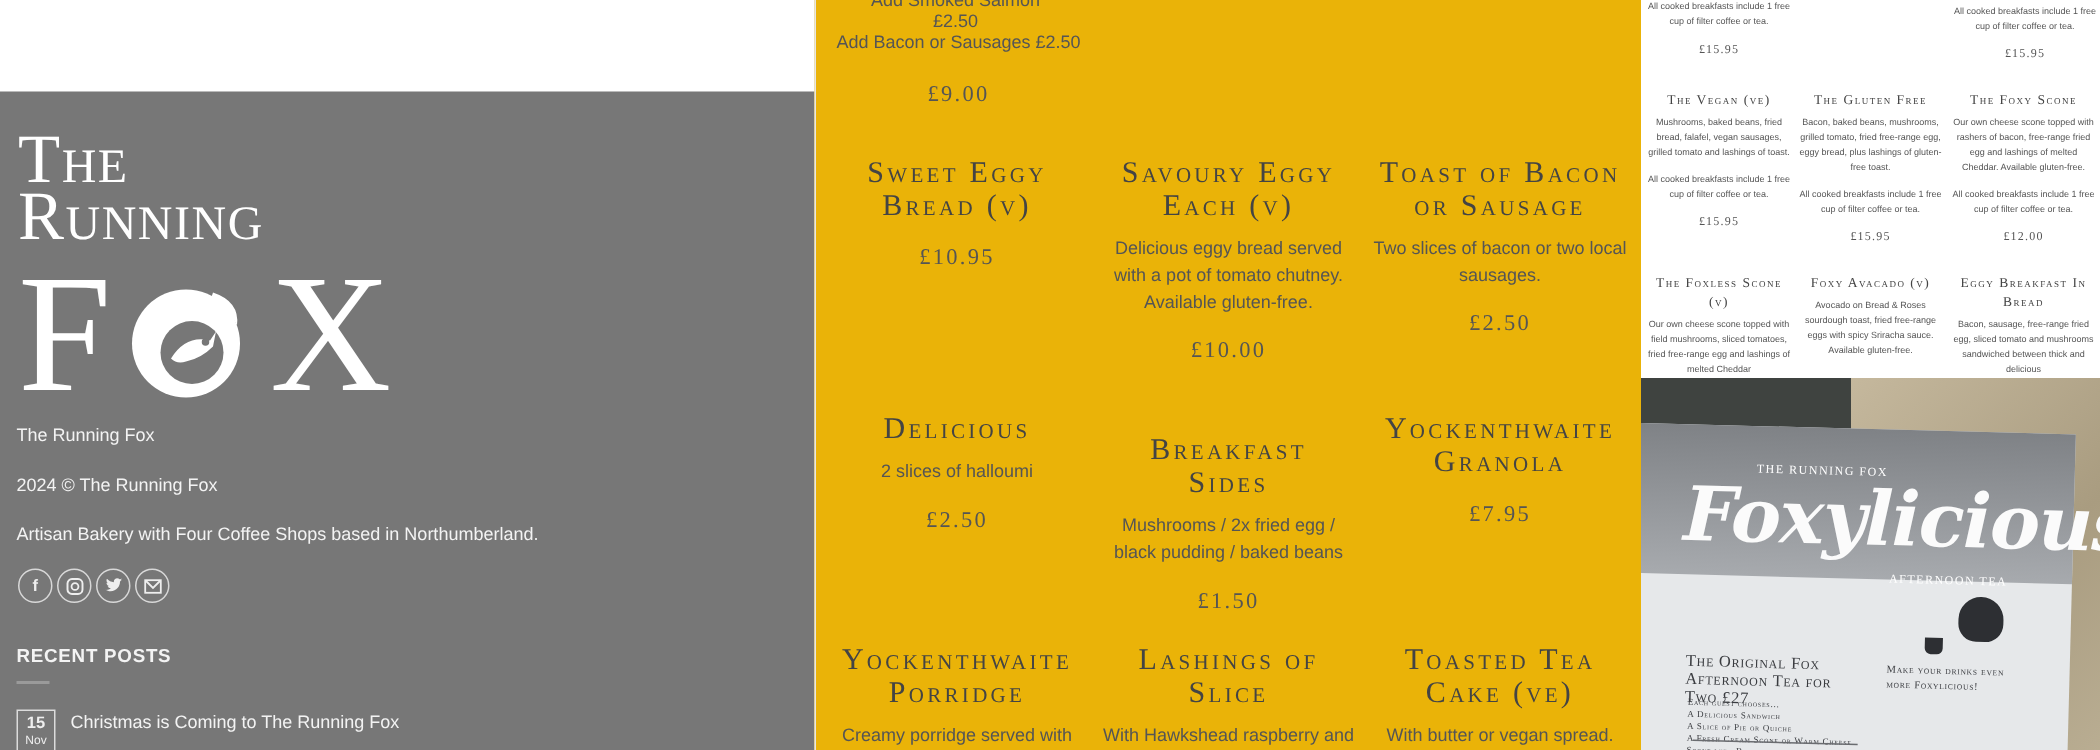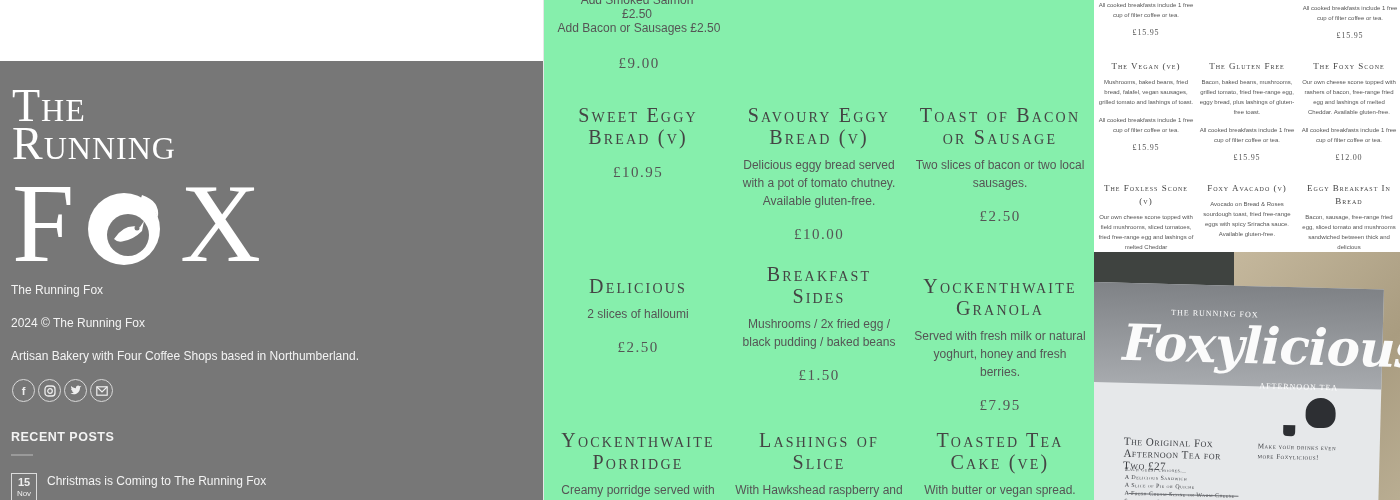--- a/index.html
+++ b/index.html
@@ -21,21 +21,21 @@
     .socials { position: absolute; left: 12px; top: 318px; display: flex; gap: 3px; }
     .social { width: 23px; height: 23px; border: 1.5px solid #d8d8d8; border-radius: 50%; display: flex; align-items: center; justify-content: center; color: #eee; font-size: 11px; font-weight: bold; }
     .recent-title { position: absolute; left: 11px; top: 369px; font-size: 12.5px; font-weight: bold; letter-spacing: 0.5px; color: #f3f3f3; }
     .recent-divider { position: absolute; left: 11px; top: 393px; width: 22px; height: 2px; background: #9a9a9a; }
     .post-date { position: absolute; left: 11px; top: 412px; width: 26px; height: 32px; border: 1.5px solid #dcdcdc; text-align: center; color: #eee; }
     .post-date .d { display: block; font-size: 11px; font-weight: bold; line-height: 13px; margin-top: 2px; }
     .post-date .m { display: block; font-size: 8px; line-height: 9px; }
     .post-title { position: absolute; left: 47px; top: 413px; font-size: 12px; color: #f3f3f3; }
 
     
-    .menu { position: absolute; left: 543px; top: 0; width: 551px; height: 500px; background: #86efac; border-left: 1px solid #e6e6e6; }
+    .menu { position: absolute; left: 543px; top: 0; width: 551px; height: 500px; background: #eab308; border-left: 1px solid #e6e6e6; }
     .item { position: absolute; text-align: center; color: #555; }
     .item .title { font-family: "Liberation Serif", serif; font-variant: small-caps; font-size: 20px; letter-spacing: 2.2px; color: #444; line-height: 22px; text-transform: none; }
     .item .desc { font-family: "Liberation Sans", sans-serif; font-size: 12px; line-height: 18px; color: #555; margin-top: 8px; }
     .item .price { font-family: "Liberation Serif", serif; font-size: 15px; letter-spacing: 1.5px; color: #555; margin-top: 16px; }
     .cutoff { position: absolute; left: 30px; top: -7px; width: 130px; font-size: 12px; color: #555; text-align: center; }
     .extra { position: absolute; left: 0; top: 21px; width: 190px; font-size: 12px; color: #555; text-align: center; }
     .top-price { position: absolute; left: 0; top: 55px; width: 190px; font-family: "Liberation Serif", serif; font-size: 15px; letter-spacing: 1.5px; color: #555; text-align: center; }
 
     
     .thumb { position: absolute; left: 1094px; top: 0; width: 306px; height: 252px; background: #fff; overflow: hidden; }
@@ -119,43 +119,42 @@
 <div class="menu">
   <div class="cutoff" style="left:28px; width:130px;">Add Smoked Salmon £2.50</div>
   <div class="extra">Add Bacon or Sausages £2.50</div>
   <div class="top-price">£9.00</div>
 
   <div class="item" style="left:8px; top:104px; width:172px;">
     <div class="title">Sweet Eggy Bread (v)</div>
     <div class="price">£10.95</div>
   </div>
   <div class="item" style="left:195px; top:104px; width:160px;">
-    <div class="title">Savoury Eggy Bread (v)</div>
+    <div class="title">Savoury Eggy Each (v)</div>
     <div class="desc">Delicious eggy bread served with a pot of tomato chutney. Available gluten-free.</div>
     <div class="price">£10.00</div>
   </div>
   <div class="item" style="left:370px; top:104px; width:172px;">
     <div class="title">Toast of Bacon or Sausage</div>
     <div class="desc">Two slices of bacon or two local sausages.</div>
     <div class="price">£2.50</div>
   </div>
 
   <div class="item" style="left:8px; top:275px; width:172px;">
     <div class="title">Delicious</div>
     <div class="desc">2 slices of halloumi</div>
     <div class="price">£2.50</div>
   </div>
-  <div class="item" style="left:195px; top:263px; width:160px;">
+  <div class="item" style="left:195px; top:289px; width:160px;">
     <div class="title">Breakfast Sides</div>
     <div class="desc">Mushrooms / 2x fried egg / black pudding / baked beans</div>
     <div class="price">£1.50</div>
   </div>
   <div class="item" style="left:370px; top:275px; width:172px;">
     <div class="title">Yockenthwaite Granola</div>
-    <div class="desc">Served with fresh milk or natural yoghurt, honey and fresh berries.</div>
     <div class="price">£7.95</div>
   </div>
 
   <div class="item" style="left:8px; top:429px; width:172px;">
     <div class="title">Yockenthwaite Porridge</div>
     <div class="desc">Creamy porridge served with</div>
   </div>
   <div class="item" style="left:190px; top:429px; width:170px;">
     <div class="title">Lashings of Slice</div>
     <div class="desc">With Hawkshead raspberry and</div>

